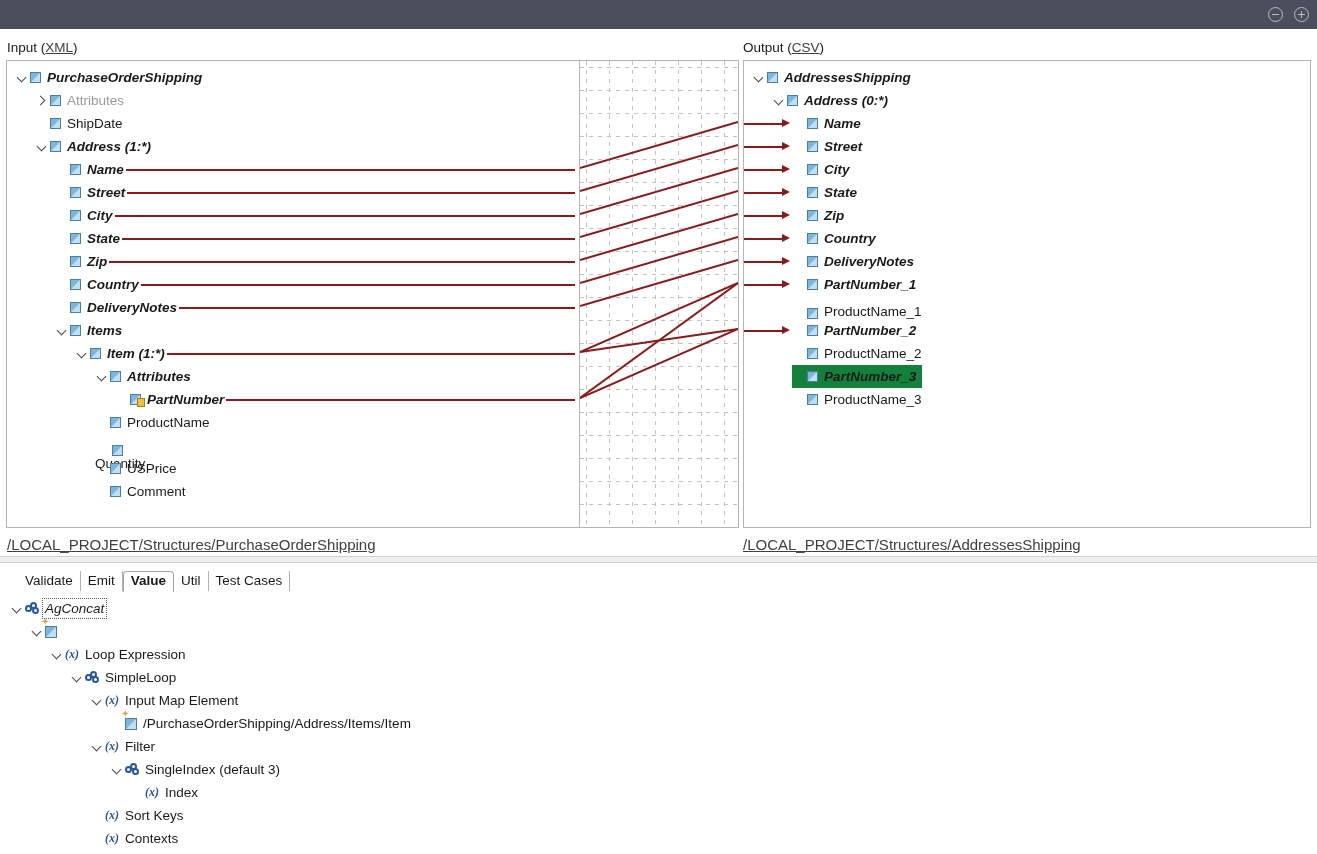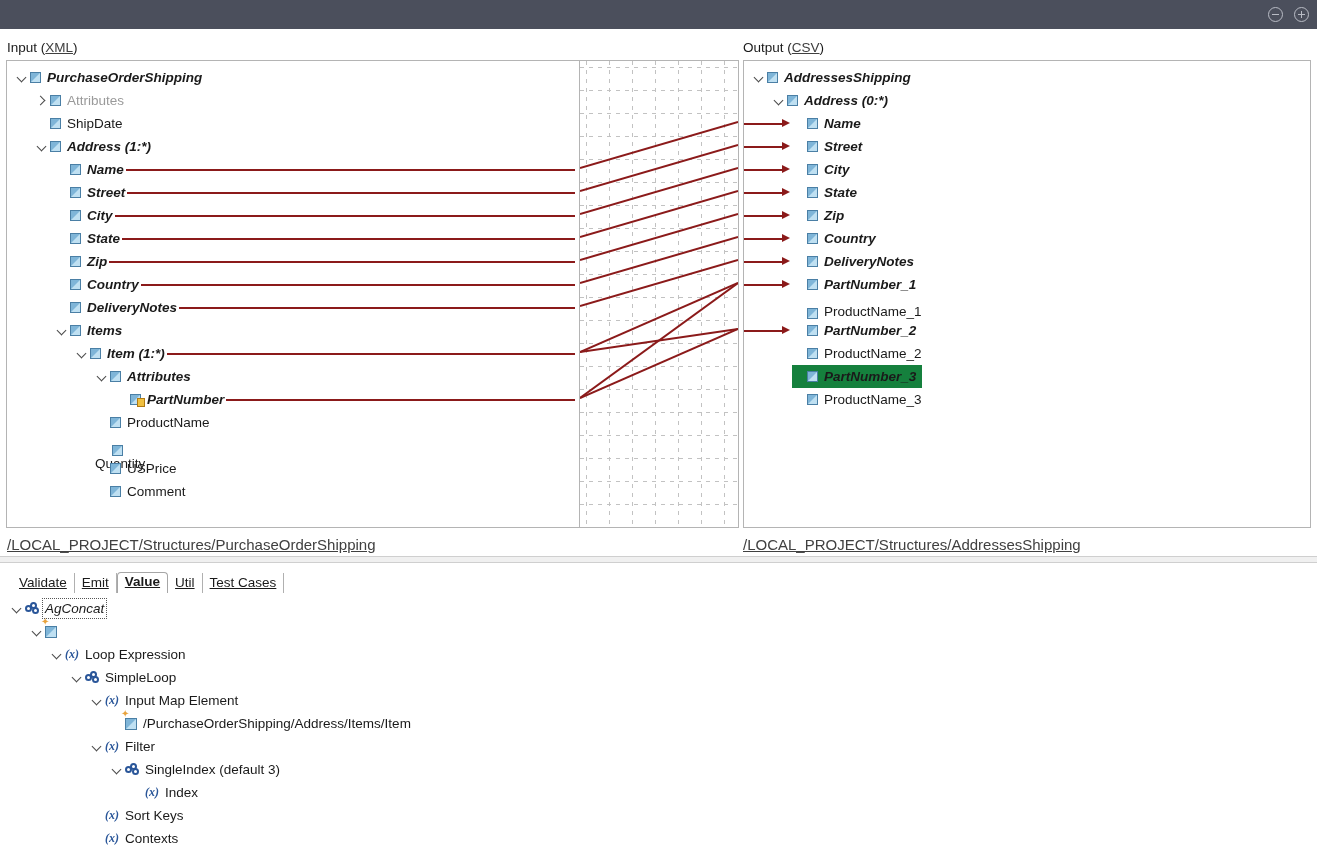--- a/index.html
+++ b/index.html
@@ -84,21 +84,21 @@
   .arrowline { position:absolute; height:2px; background:#8b1a1a; }
   .arrowhead { position:absolute; width:0; height:0;
     border-left:8px solid #8b1a1a; border-top:4px solid transparent; border-bottom:4px solid transparent; }
 
   
   .footlink { position:absolute; font-size:15px; }
 
   
   .sash { position:absolute; left:0; top:556px; width:1317px; height:7px;
           background:#f0f0f0; border-top:1px solid #cfcfcf; border-bottom:1px solid #cfcfcf; cursor:row-resize; }
-  .tabbar { position:absolute; left:12px; top:571px; height:23px; display:flex; align-items:center;text-decoration:underline; }
+  .tabbar { position:absolute; left:18px; top:571px; height:23px; display:flex; align-items:flex-start; }
   .btab { font-size:13.5px; padding:2px 7px 3px 7px; border-right:1px solid #b0b0b0; color:#1a1a1a; cursor:pointer; }
   .btab:last-child { border-right:1px solid #b0b0b0; }
   .btab.active { font-weight:bold; border:1px solid #a6a6a6; border-bottom:none;
                  border-radius:4px 4px 0 0; background:#fff; position:relative; top:0px; padding:1px 7px 4px 7px; }
 
   .brow { position:absolute; height:23px; display:flex; align-items:center; white-space:nowrap; font-size:13.5px; }
   .brow.focus .btxt { outline:1px dotted #555; outline-offset:2px;font-style:italic; }
 
   
   .ficon { width:14px; height:13px; flex:none; margin-right:6px; position:relative; }

